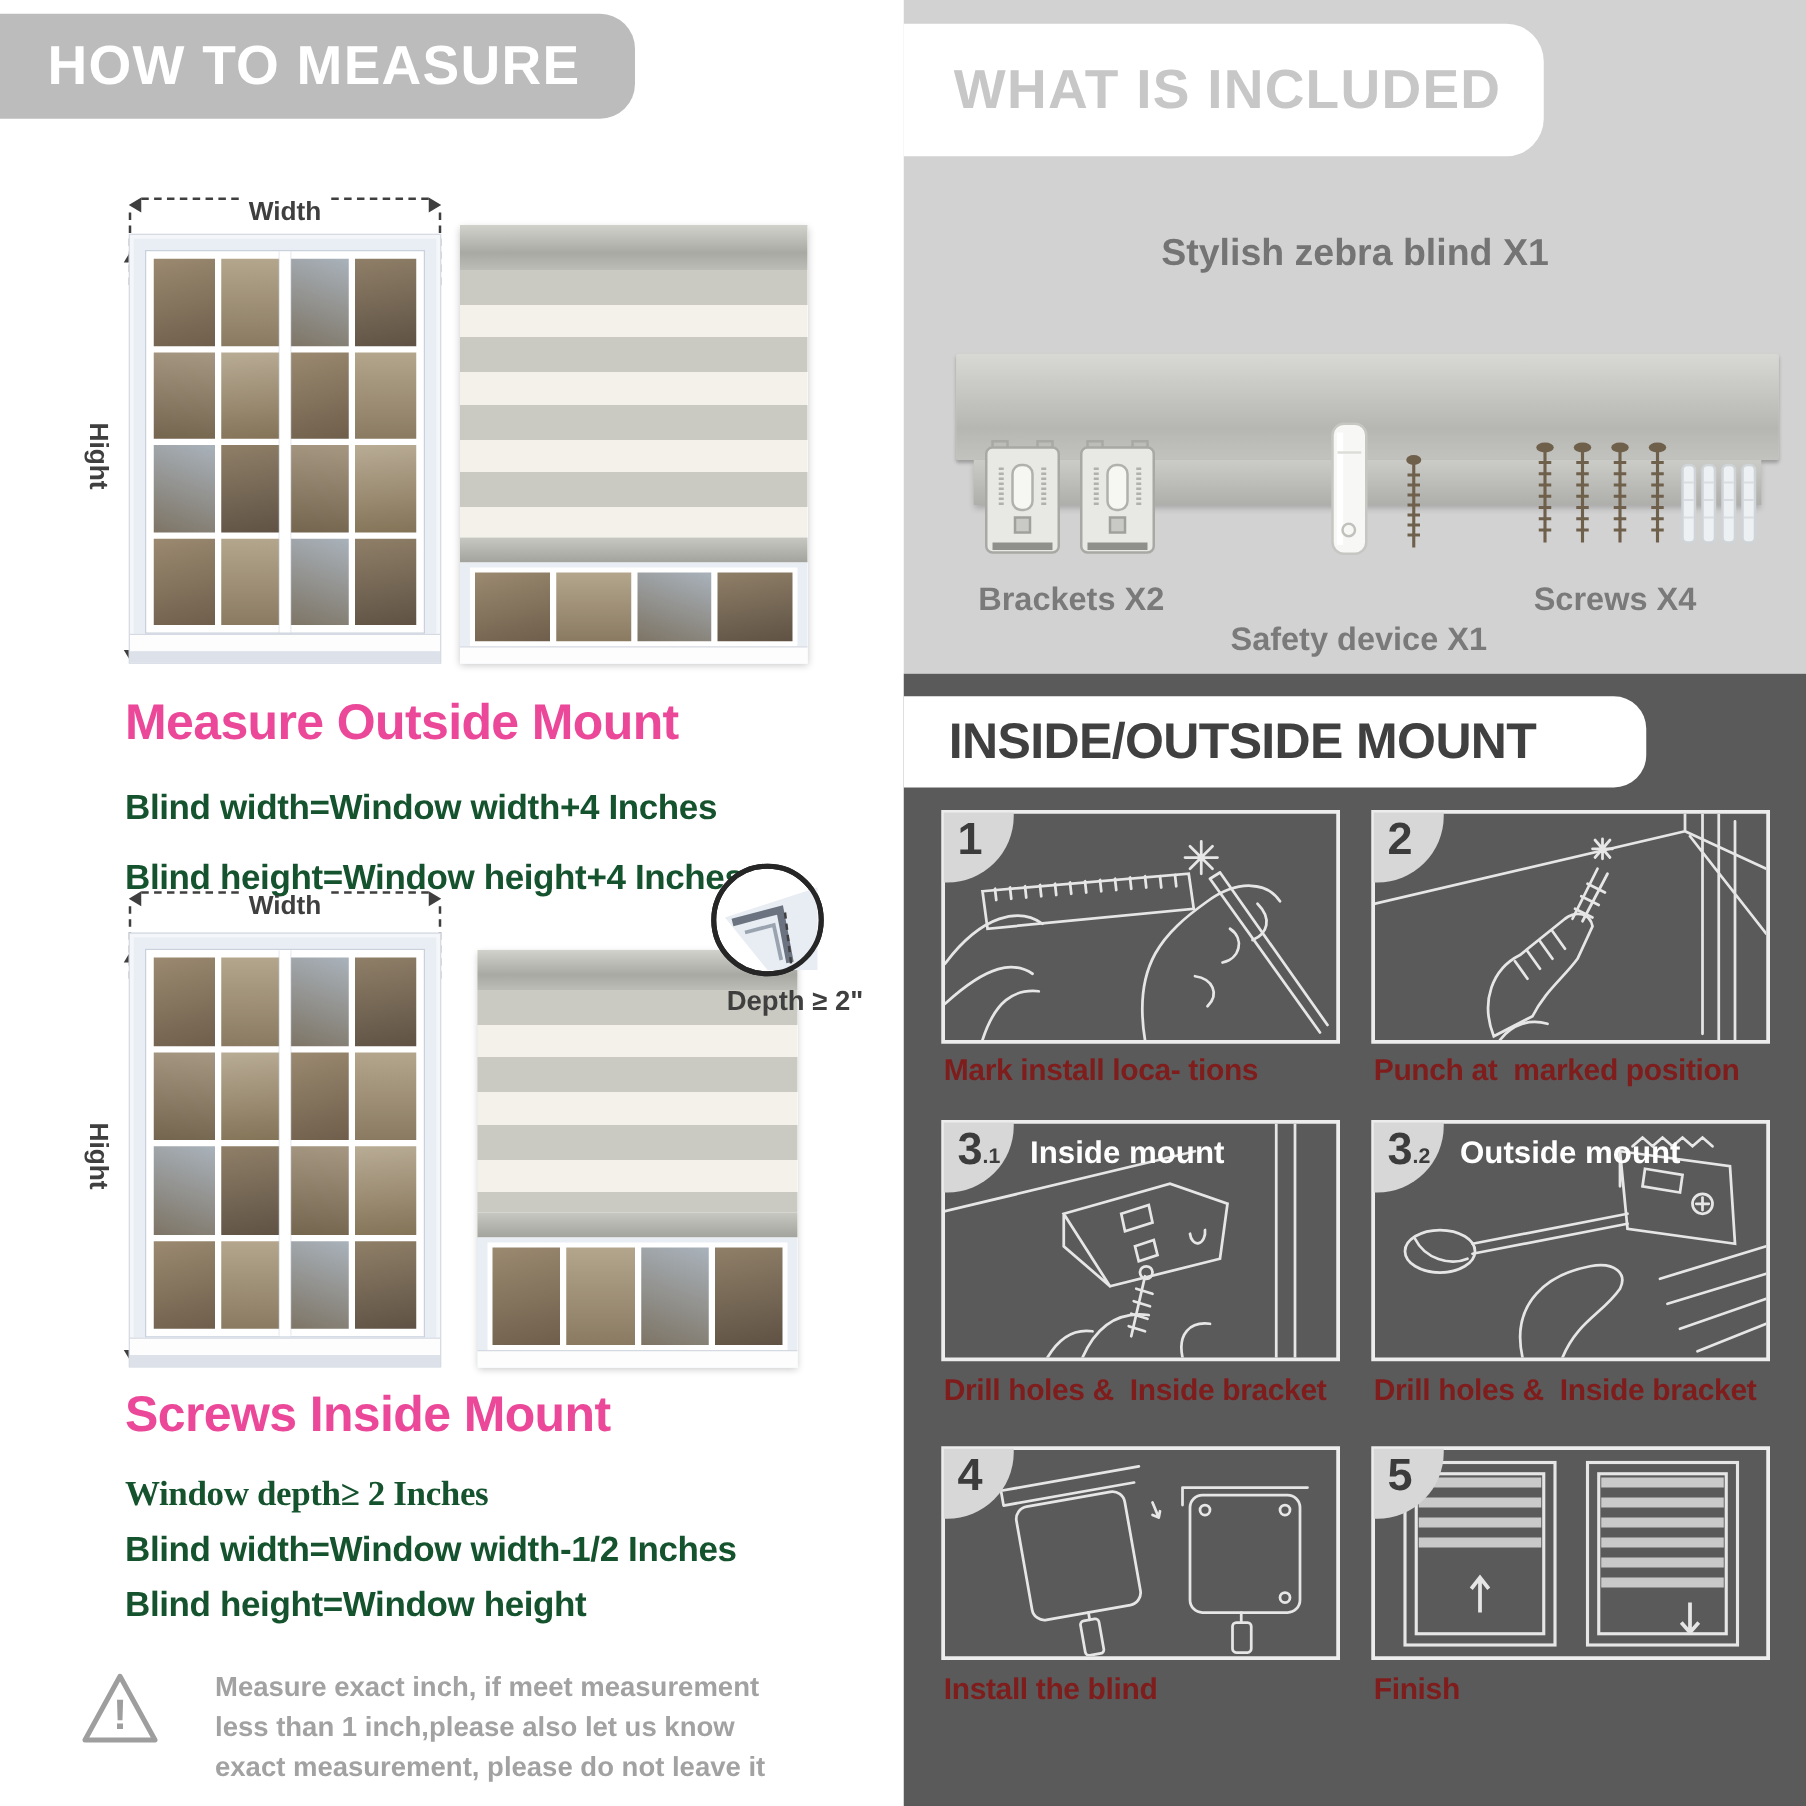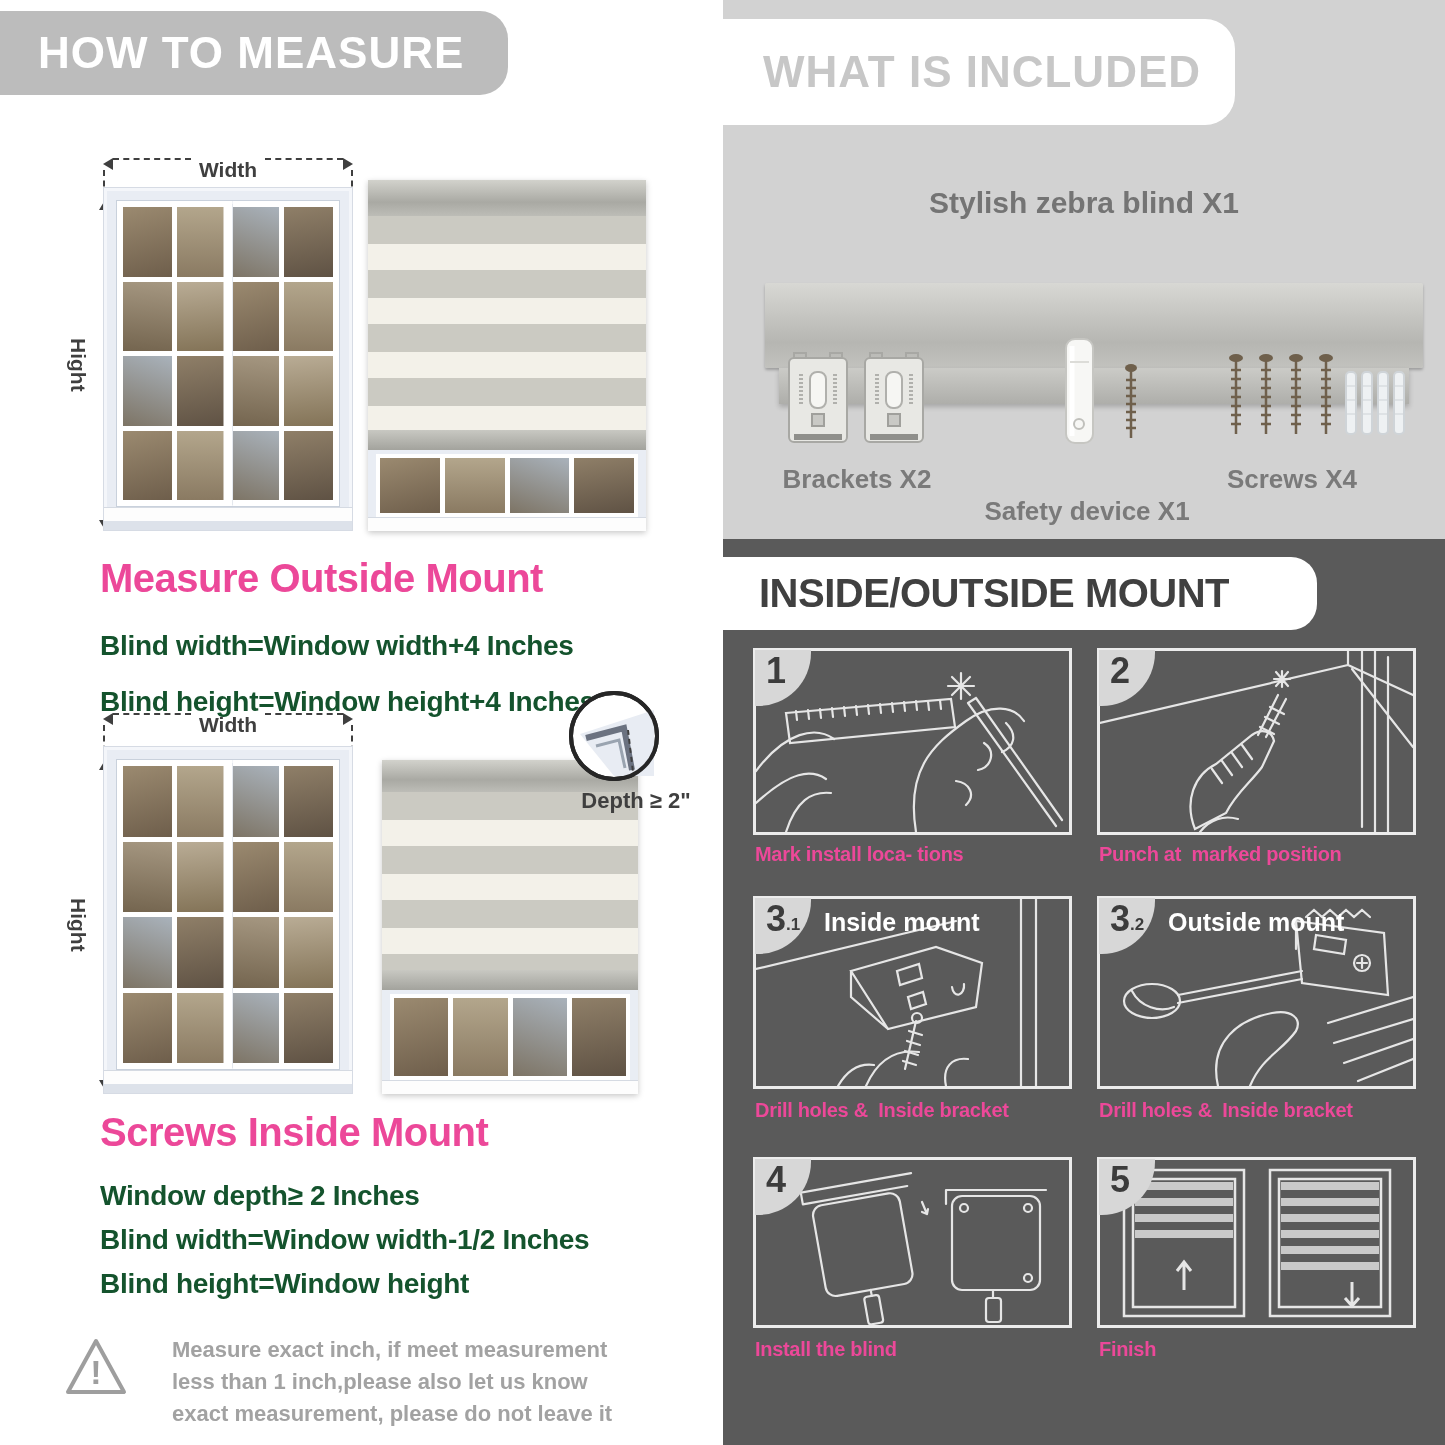--- a/index.html
+++ b/index.html
@@ -76,21 +76,21 @@
   .banner-mount{left:723px;top:557px;width:594px;height:73px;background:#ffffff;border-radius:0 26px 26px 0;
                 display:flex;align-items:center;padding-left:36px;box-sizing:border-box;}
   .banner-mount span{font-size:40px;font-weight:bold;color:#404040;letter-spacing:-0.5px;}
 
   .step{position:absolute;width:319px;border:3px solid #ececec;box-sizing:border-box;}
   .badge{position:absolute;left:-1px;top:-1px;width:56px;height:56px;background:#d7d7d7;border-radius:0 0 95% 0;
          display:flex;align-items:flex-start;padding:1px 0 0 11px;box-sizing:border-box;}
   .badge .num{font-size:36px;font-weight:bold;color:#3c3c3c;line-height:40px;}
   .badge .sub{font-size:17px;font-weight:bold;color:#3c3c3c;margin-top:16px;}
   .step-title{position:absolute;left:68px;top:9px;font-size:25px;font-weight:bold;color:#ffffff;white-space:pre;}
-  .caption{position:absolute;font-size:20px;font-weight:bold;color:#ec4899;white-space:pre;letter-spacing:-0.3px;}
+  .caption{position:absolute;font-size:24px;font-weight:bold;color:#7f1d1d;white-space:pre;letter-spacing:-0.3px;}
   .art{position:absolute;left:0;top:0;width:100%;height:100%;}
 </style>
 </head>
 <body>
 
 <div class="canvas">
 
   <div class="abs banner-left">
     <span>HOW TO MEASURE</span>
   </div>
@@ -223,21 +223,21 @@
     <circle cx="48" cy="48" r="43" fill="#ffffff" stroke="#262626" stroke-width="4"></circle>
     <path d="M14,46 L88,22 L88,88 L48,88 Z" fill="#e8ecf3"></path>
     <path d="M20,50 L58,40 L66,82" fill="none" stroke="#6b7280" stroke-width="6"></path>
     <path d="M30,58 L53,52 L59,80" fill="none" stroke="#9aa4b0" stroke-width="3"></path>
     <line x1="62" y1="42" x2="67" y2="84" stroke="#3f3f3f" stroke-width="2" stroke-dasharray="5 4"></line>
     <circle cx="48" cy="48" r="43" fill="none" stroke="#262626" stroke-width="4"></circle>
   </svg>
   <div class="abs depth-lbl" style="left:566px;top:788px;width:140px;">Depth ≥ 2"</div>
 
   <div class="abs h1" style="left:100px;top:1110px;">Screws Inside Mount</div>
-  <div class="abs body-line" style="left:100px;top:1180px;">Window depth≥ 2 Inches</div>
+  <div class="abs body-line" style="left:100px;top:1180px;font-family:Liberation Serif, serif;">Window depth≥ 2 Inches</div>
   <div class="abs body-line" style="left:100px;top:1224px;">Blind width=Window width-1/2 Inches</div>
   <div class="abs body-line" style="left:100px;top:1268px;">Blind height=Window height</div>
 
   <div class="abs" style="left:64px;top:1336px;width:64px;height:62px;">
     <svg width="64" height="62" viewBox="0 0 64 62">
       <path d="M32,5 L60,56 L4,56 Z" fill="none" stroke="#9e9e9e" stroke-width="4" stroke-linejoin="round"></path>
     </svg>
     <div class="warn-mark">!</div>
   </div>
   <div class="abs warn-text" style="left:172px;top:1334px;">Measure exact inch, if meet measurement less than 1 inch,please also let us know exact measurement, please do not leave it</div>

